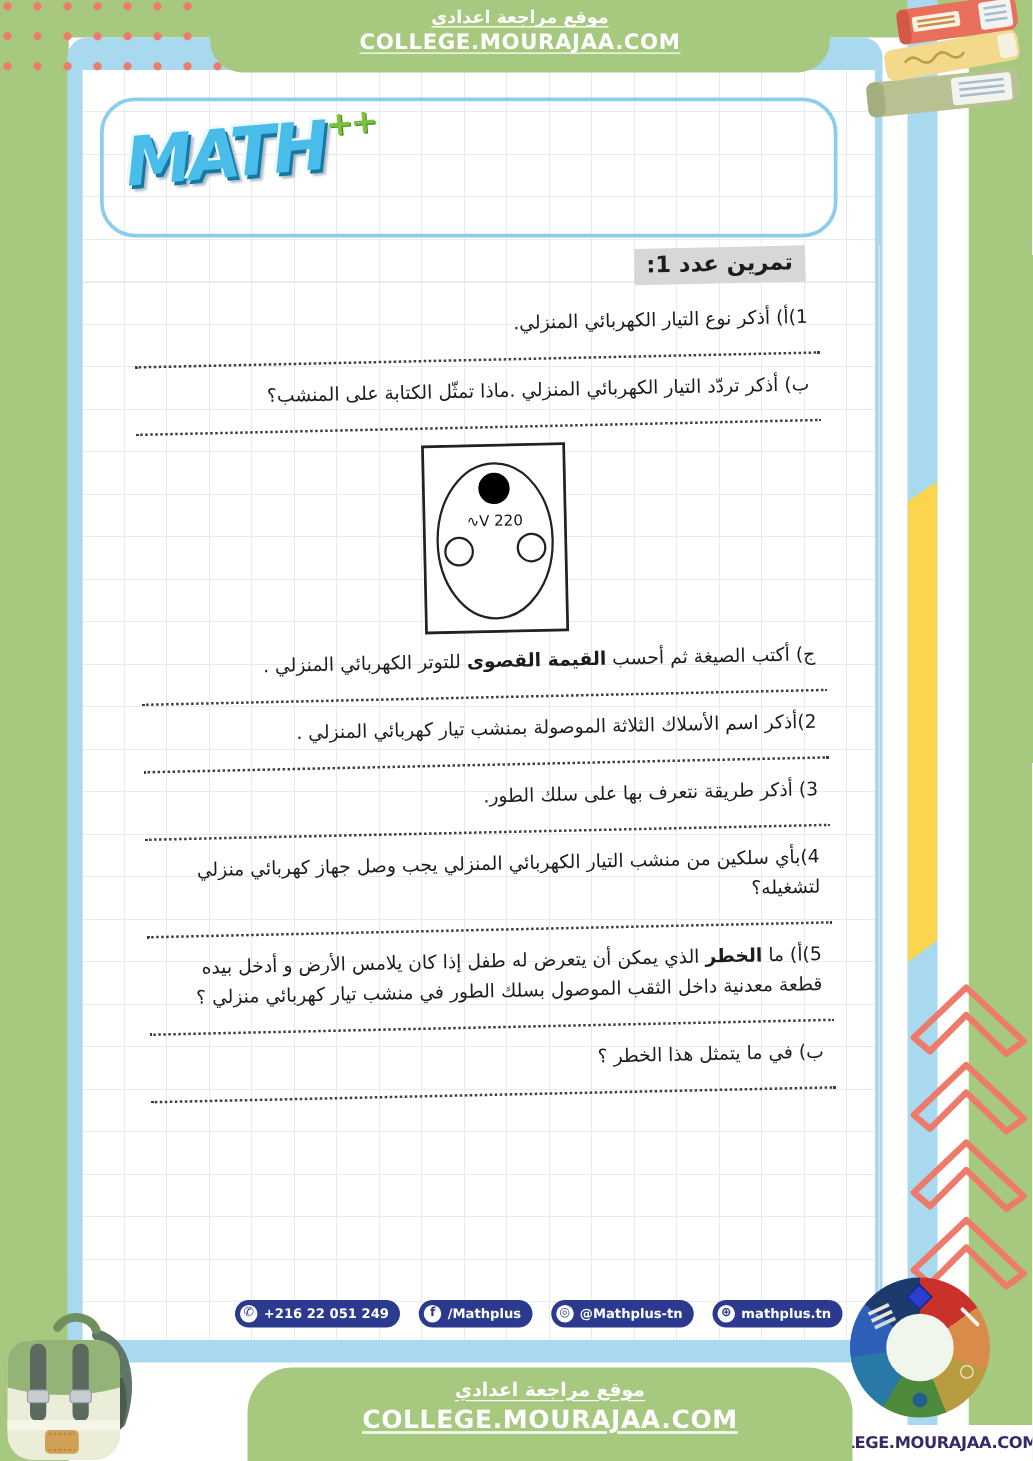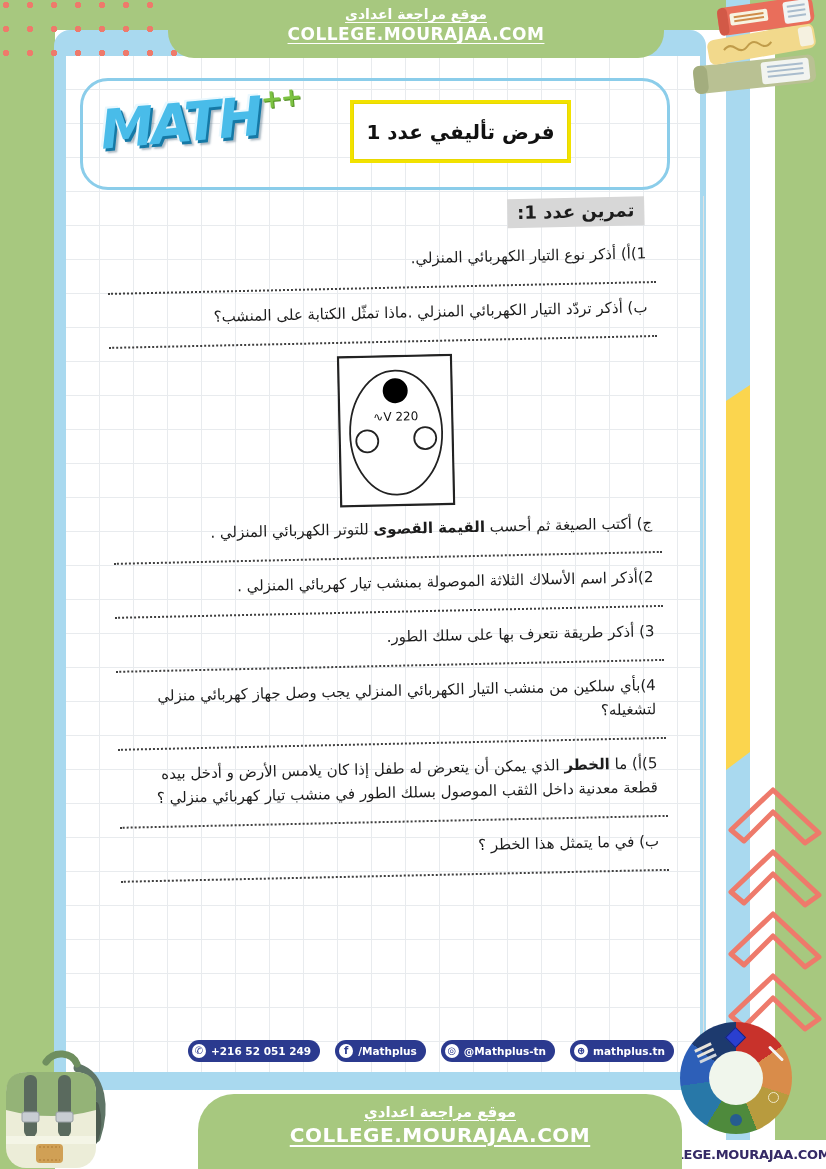--- a/index.html
+++ b/index.html
@@ -96,23 +96,20 @@
     <div class="stripe-yellow"></div>
   </div>
 
   <div class="page">
     <div class="frame-box"></div>
 
     <div class="math-logo">
       <span class="math-word">MATH</span><span class="math-plus">++</span>
     </div>
 
-    <div class="title-box">
-      <span>فرض تأليفي عدد 1</span>
-    </div>
 
     <div class="scan-edge"></div>
 
     <div class="scan">
       <div class="exheading">تمرين عدد 1:</div>
       <div id="scan-items">
           <p class="qline"><span>1)أ) أذكر نوع التيار الكهربائي المنزلي.</span></p>
           <div class="dots-line"></div>
           <p class="qline"><span>ب)  أذكر تردّد التيار الكهربائي المنزلي .ماذا تمثّل الكتابة على المنشب؟</span></p>
           <div class="dots-line"></div>
@@ -135,21 +132,21 @@
           <p class="qline"><span>5)أ) ما </span><span class="b">الخطر</span><span> الذي يمكن أن يتعرض له طفل إذا كان يلامس الأرض و أدخل بيده قطعة معدنية داخل الثقب الموصول بسلك الطور في منشب تيار كهربائي منزلي ؟</span></p>
           <div class="dots-line"></div>
           <p class="qline"><span>ب) في ما يتمثل هذا الخطر ؟</span></p>
           <div class="dots-line"></div>
         </div>
     </div>
 
     <div class="badges">
       <div class="pill">
         <span class="pill-ic">✆</span>
-        <span>+216 52 051 249</span>
+        <span>+216 22 051 249</span>
       </div>
       <div class="pill">
         <span class="pill-ic">f</span>
         <span>/Mathplus</span>
       </div>
       <div class="pill">
         <span class="pill-ic">◎</span>
         <span>@Mathplus-tn</span>
       </div>
       <div class="pill">

